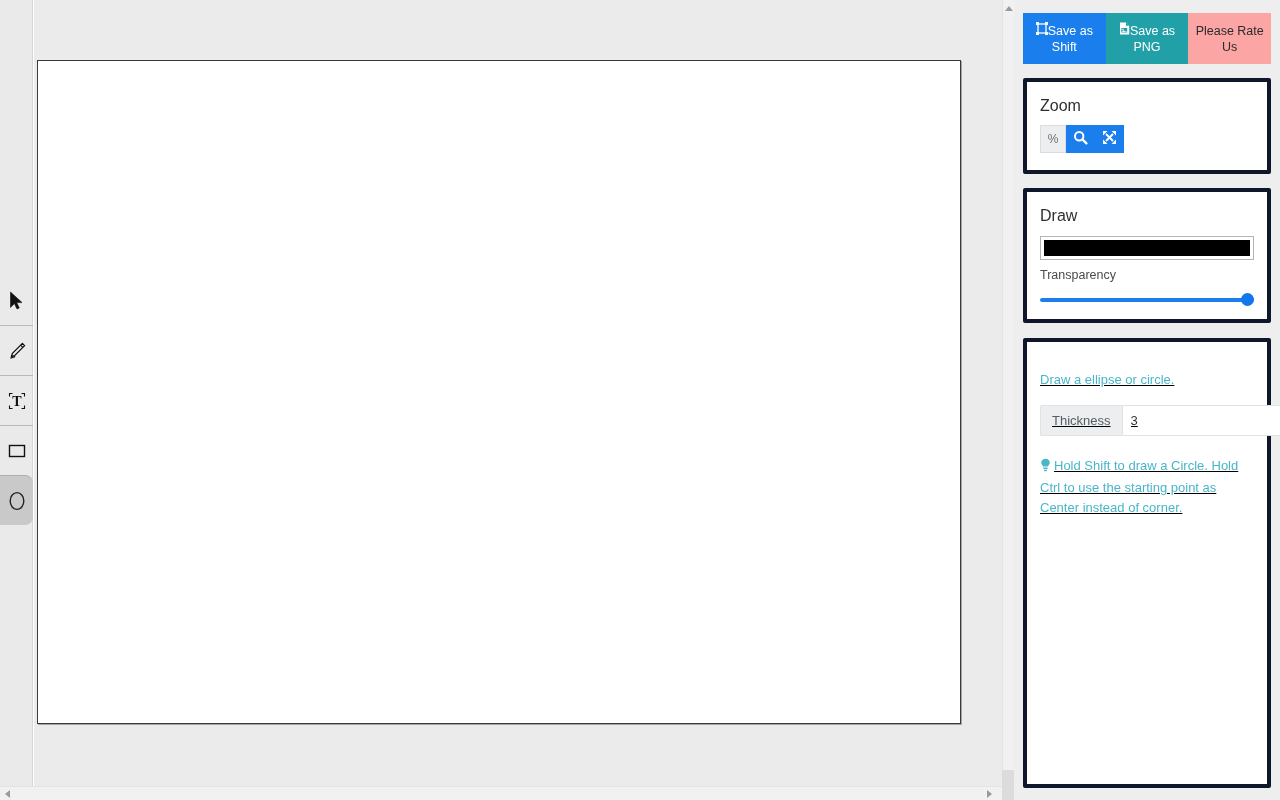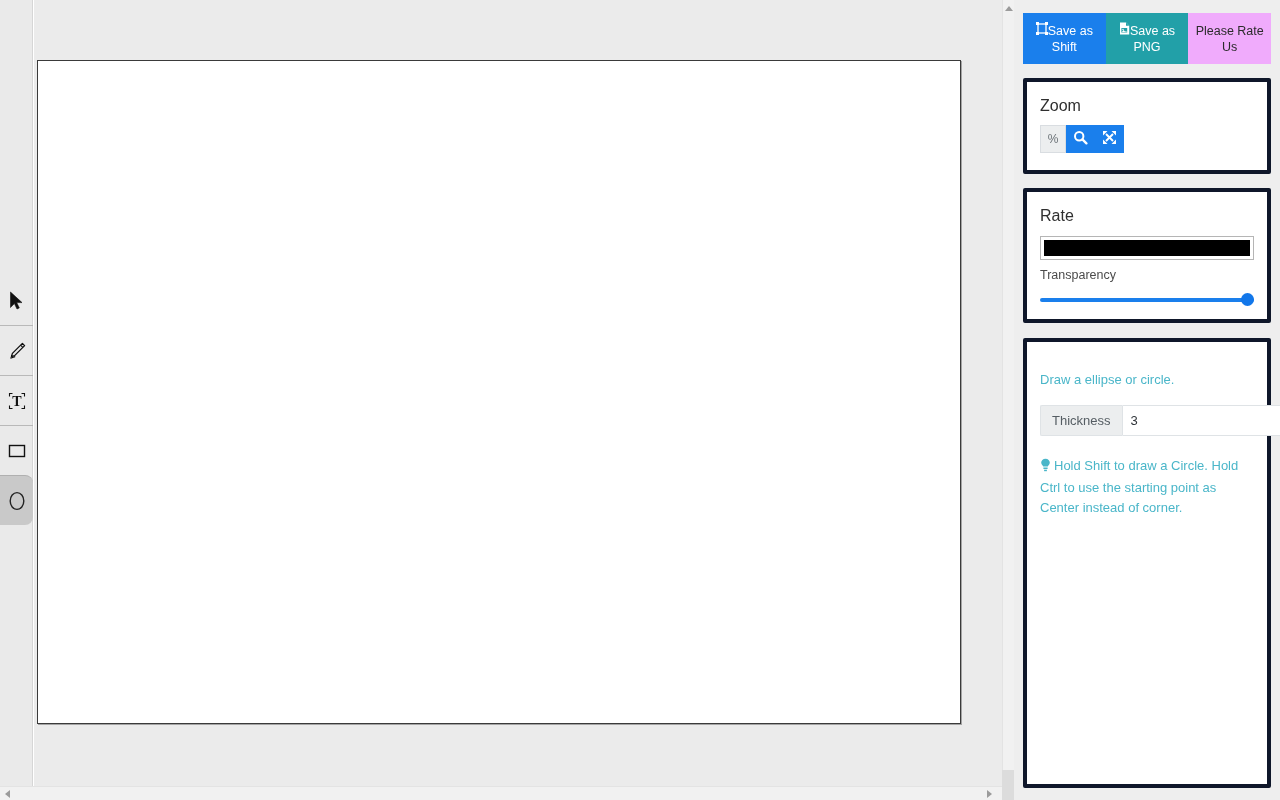--- a/index.html
+++ b/index.html
@@ -166,34 +166,34 @@
     line-height: 16px;
     text-align: center;
     cursor: pointer;
     padding: 0 2px;
     border: none;
     font-family: "Liberation Sans", sans-serif;
   }
   .action-btn .row1 { display: flex; align-items: center; gap: 0; }
   .action-btn.vector { background: #1a7fec; }
   .action-btn.png    { background: #22a0a8; }
-  .action-btn.rate   { background: #f0abfc; color: #2b2b2b; }
+  .action-btn.rate   { background: #fca5a5; color: #2b2b2b; }
 
   
   .card {
     position: absolute;
     left: 9px;
     width: 248px;
     background: #ffffff;
     border: 4px solid #0f172a;
     border-radius: 2px;
   }
   #card-zoom  { top: 78px;  height: 96px; }
   #card-color { top: 188px; height: 135px; }
-  #card-tool  { top: 338px; height: 450px; }
+  #card-tool  { top: 338px; height: 450px; text-decoration: underline; }
 
   .card-title {
     font-size: 16px;
     color: #2f2f2f;
     margin: 15px 0 0 13px;
     font-weight: 400;
   }
 
   
   .input-group {
@@ -456,21 +456,21 @@
               <path d="M1 14 L5.5 14 L1 9.5 Z" fill="#ffffff"></path>
               <path d="M14 14 L9.5 14 L14 9.5 Z" fill="#ffffff"></path>
               <path d="M4 4 L11 11 M11 4 L4 11" stroke="#ffffff" stroke-width="1.9"></path>
             </svg>
           </span>
         </span>
       </div>
     </div>
 
     <div class="card" id="card-color">
-      <div class="card-title">Rate</div>
+      <div class="card-title">Draw</div>
       <div class="color-swatch"></div>
       <div class="sub-label">Transparency</div>
       <div class="slider-wrap">
         <div class="slider-track"></div>
         <div class="slider-thumb"></div>
       </div>
     </div>
 
     <div class="card" id="card-tool">
       <div class="tool-desc">Draw a ellipse or circle.</div>

